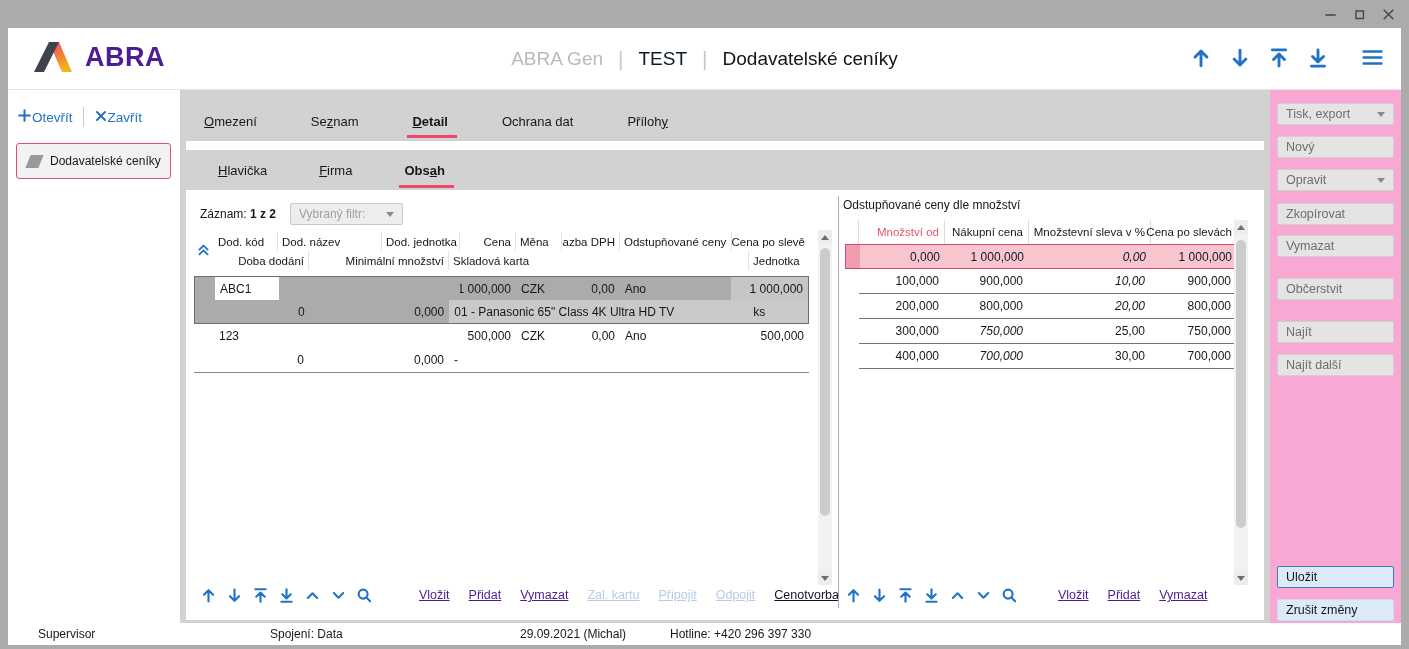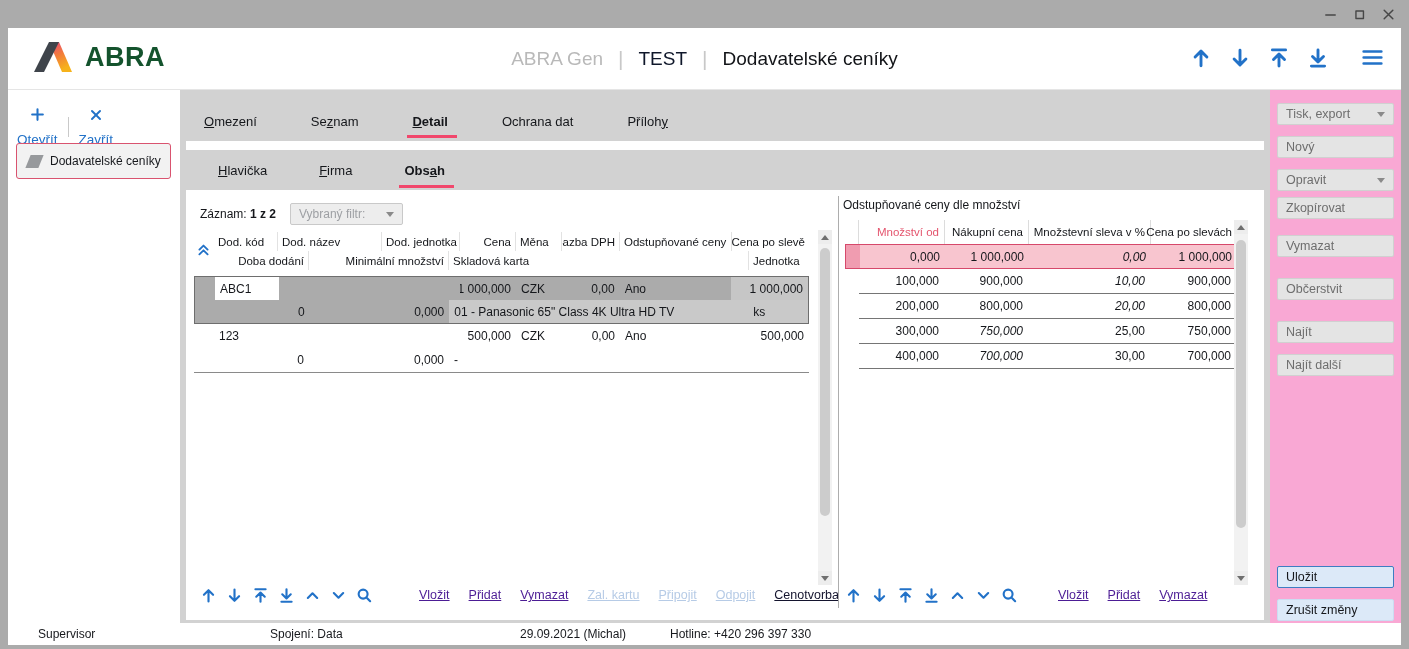--- a/index.html
+++ b/index.html
@@ -11,33 +11,33 @@
   }
   
   .titlebar{position:absolute;top:0;left:0;width:100%;height:28px;}
   .win-controls{position:absolute;right:12px;top:5px;display:flex;gap:11px;color:#474747;}
   .win-btn{width:18px;height:18px;display:flex;align-items:center;justify-content:center;}
   
   .app{position:absolute;left:8px;top:28px;width:1393px;height:617px;background:#D2D2D2;}
   
   .app-header{position:absolute;top:0;left:0;width:100%;height:62px;background:#FFFFFF;border-bottom:1px solid #E5E5E5;}
   .logo{position:absolute;left:24px;top:13px;display:flex;align-items:center;gap:9px;}
-  .logo-text{font-size:27px;font-weight:bold;color:#14532d;letter-spacing:.5px;}
+  .logo-text{font-size:27px;font-weight:bold;color:#4c1d95;letter-spacing:.5px;}
   .header-title{position:absolute;left:0;right:0;top:0;height:62px;display:flex;align-items:center;justify-content:center;gap:15px;font-size:19px;}
   .ht-app{color:#B9B9B9;} .ht-env{color:#0f172a;} .ht-page{color:#121418;}
   .ht-sep{color:#C8C8C8;font-size:21px;font-weight:300;}
   .header-icons{position:absolute;right:16px;top:17px;display:flex;align-items:center;gap:17px;color:#2272C8;}
   .header-icons .menu-gap{margin-left:14px;}
   .hicon{cursor:pointer;display:flex;}
   
   .main{position:absolute;top:62px;left:0;width:100%;height:533px;}
   
   .left-nav{position:absolute;left:0;top:0;width:172px;height:100%;background:#FFFFFF;}
   .nav-actions{position:absolute;top:17px;left:9px;display:flex;align-items:center;gap:10px;color:#2272C8;font-size:13.5px;}
-  .nav-link{display:flex;align-items:center;gap:7px;cursor:pointer;flex-direction:column;}
+  .nav-link{display:flex;align-items:center;cursor:pointer;}
   .nav-sep{width:1px;height:20px;background:#C9C9C9;}
   .doc-card{position:absolute;top:53px;left:8px;width:155px;height:36px;background:#F2F2F2;border:1px solid #D9536F;border-radius:3px;display:flex;align-items:center;gap:9px;padding-left:11px;font-size:12px;color:#17191D;cursor:pointer;}
   .doc-icon{width:13px;height:13px;background:#97999C;transform:skewX(-22deg);}
   
   .center{position:absolute;left:172px;top:0;width:1090px;height:100%;}
   .tabstrip{position:absolute;display:flex;align-items:stretch;}
   #tabs-main{left:22px;top:12px;height:38px;gap:50px;}
   #tabs-sub{left:36px;top:60px;height:40px;gap:48px;}
   .tab{position:relative;display:flex;align-items:center;font-size:13px;color:#15171B;padding:0 2px;cursor:pointer;white-space:nowrap;}
   .tab.active{font-weight:bold;}
@@ -501,21 +501,21 @@
           <span>Tisk, export</span>
           <span class="caret"></span>
         </div>
         <div class="sb-button" style="top: 46px;">
           <span>Nový</span>
         </div>
         <div class="sb-button" style="top: 79px;">
           <span>Opravit</span>
           <span class="caret"></span>
         </div>
-        <div class="sb-button" style="top: 107px;">
+        <div class="sb-button" style="top: 113px;">
           <span>Zkopírovat</span>
         </div>
         <div class="sb-button" style="top: 145px;">
           <span>Vymazat</span>
         </div>
         <div class="sb-button" style="top: 188px;">
           <span>Občerstvit</span>
         </div>
         <div class="sb-button" style="top: 231px;">
           <span>Najít</span>

